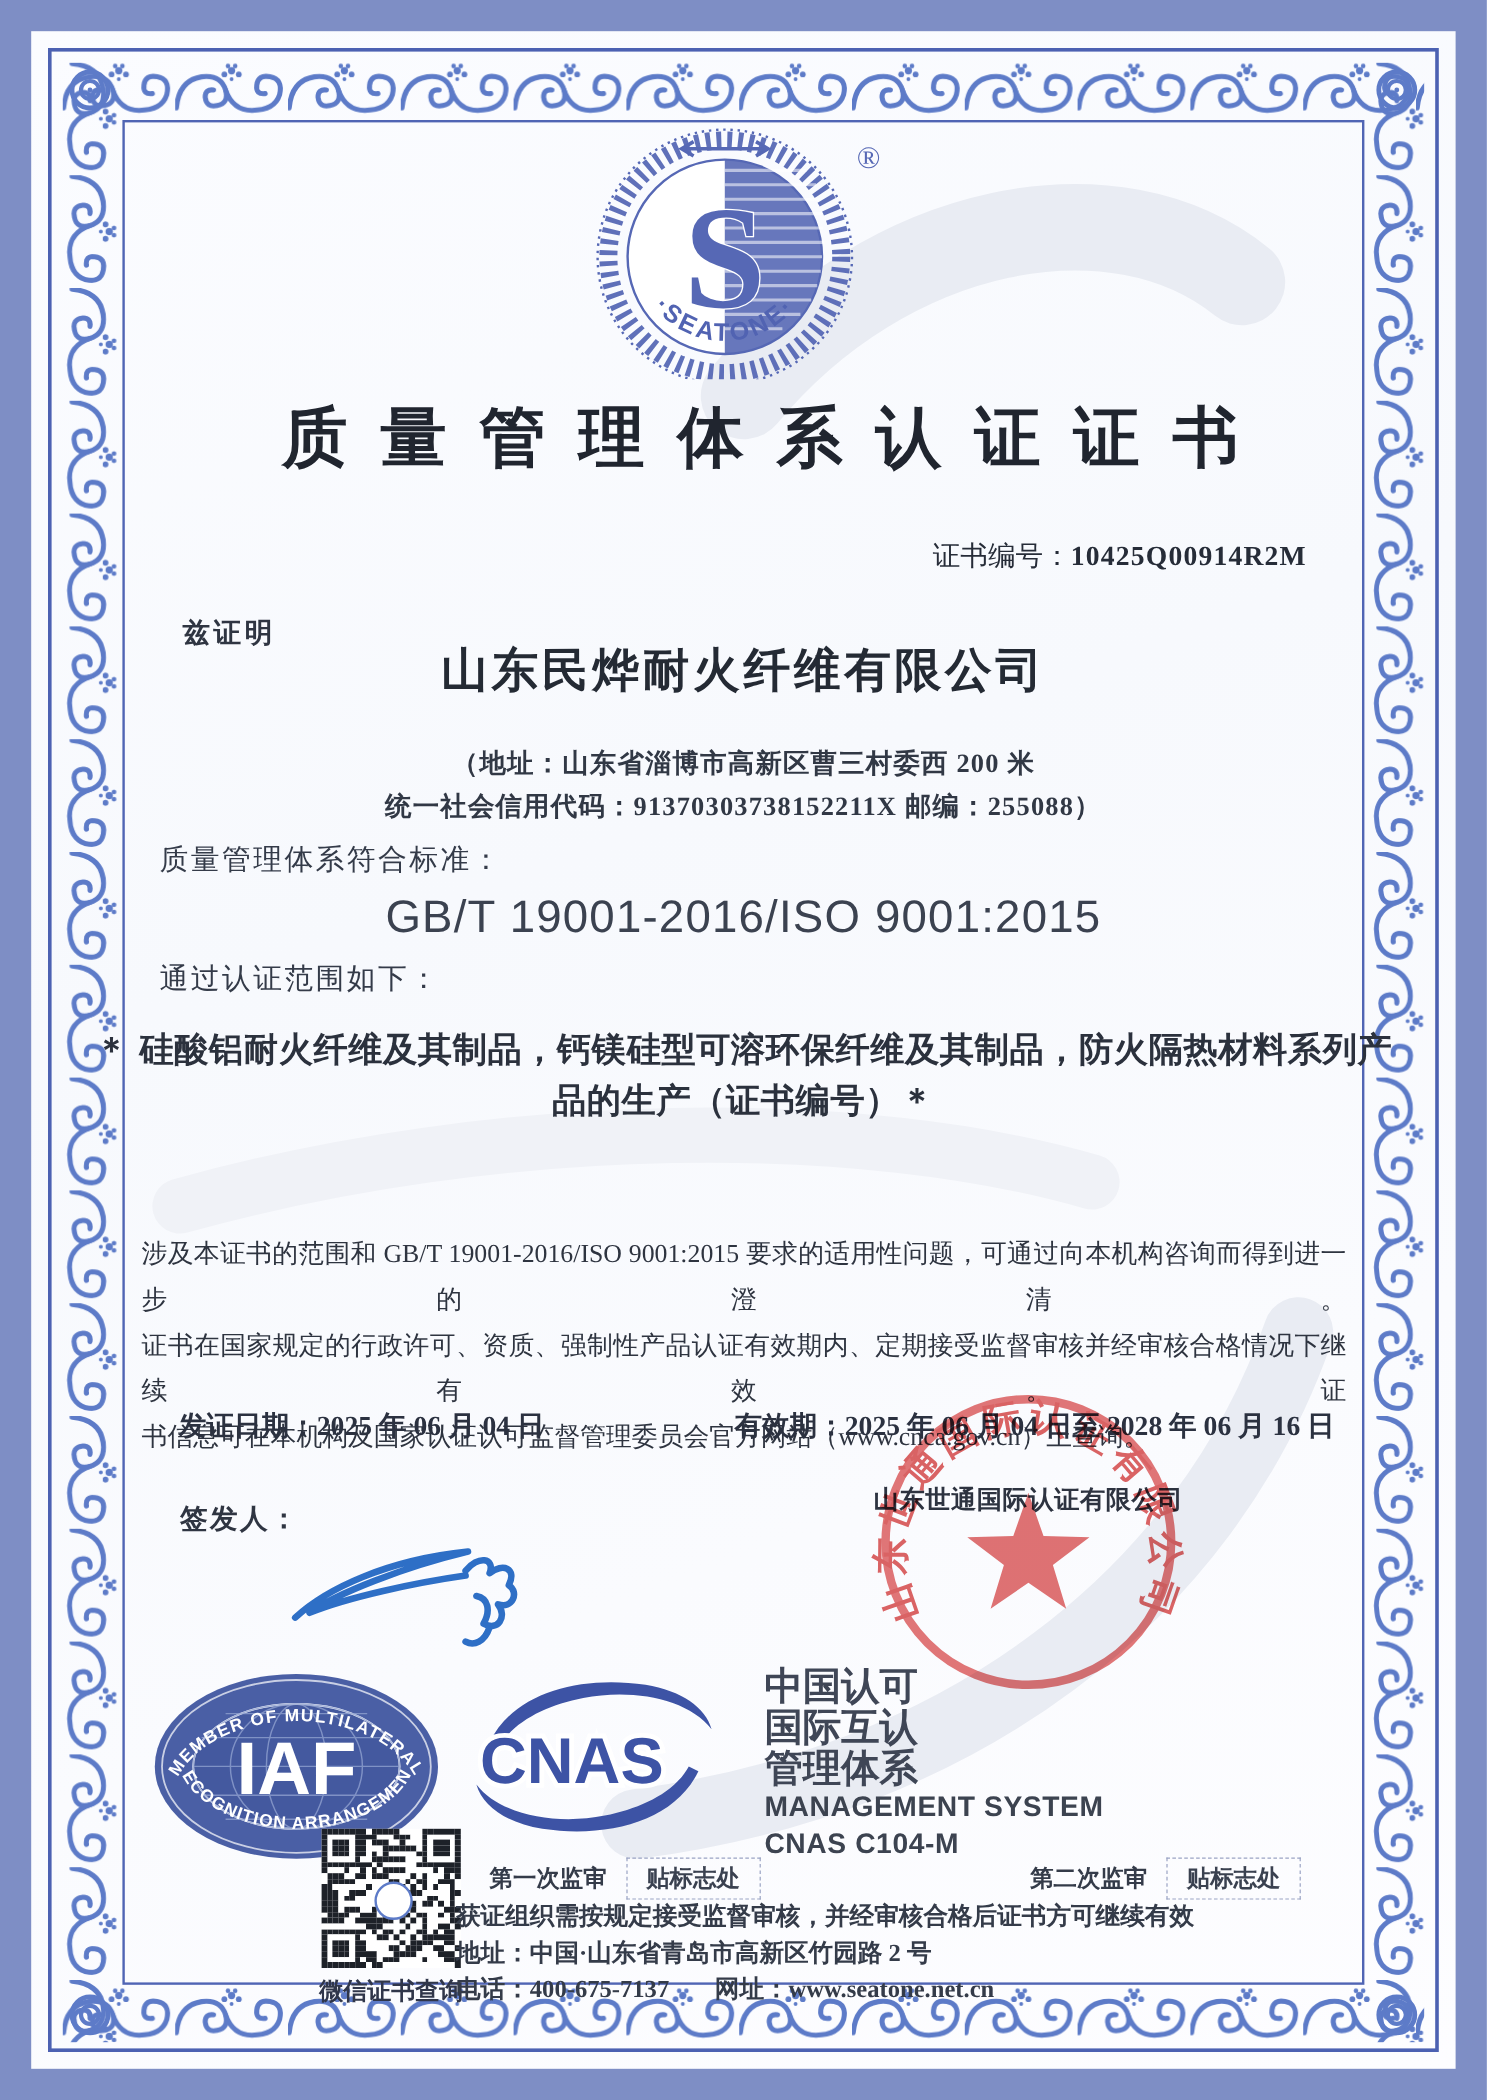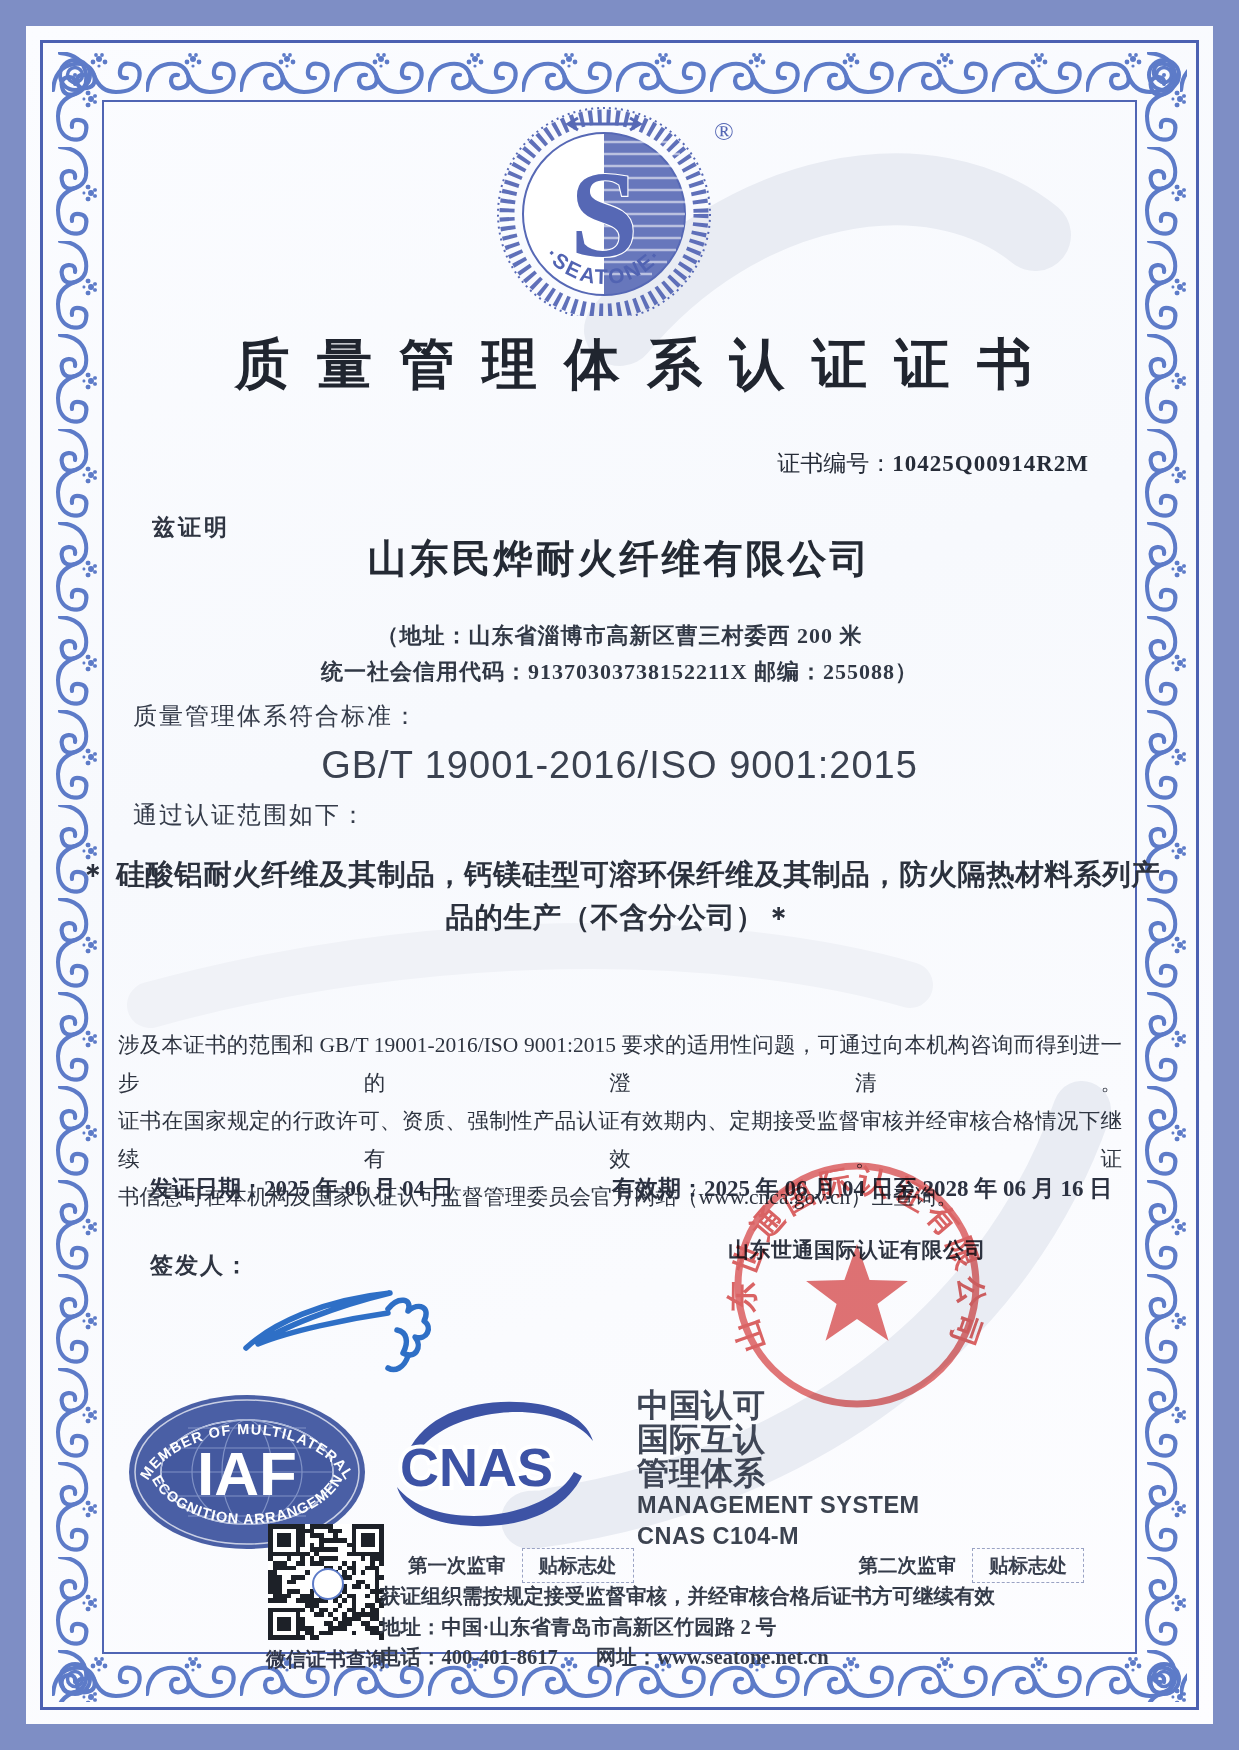--- a/index.html
+++ b/index.html
@@ -175,21 +175,21 @@
 
 <div class="abs certify">兹证明</div>
 <div class="abs center company sans">山东民烨耐火纤维有限公司</div>
 <div class="abs center addr addr1">（地址：山东省淄博市高新区曹三村委西 200 米</div>
 <div class="abs center addr addr2">统一社会信用代码：91370303738152211X 邮编：255088）</div>
 
 <div class="abs fieldlabel stdlabel sans">质量管理体系符合标准：</div>
 <div class="abs center stdvalue sans">GB/T 19001-2016/ISO 9001:2015</div>
 <div class="abs fieldlabel scopelabel sans">通过认证范围如下：</div>
 <div class="abs center scope scope1 sans">＊ 硅酸铝耐火纤维及其制品，钙镁硅型可溶环保纤维及其制品，防火隔热材料系列产</div>
-<div class="abs center scope scope2 sans">品的生产（不含分公司）＊</div>
+<div class="abs center scope scope2 sans">品的生产（证书编号）＊</div>
 
 <div class="abs notes">
   <div class="jline">涉及本证书的范围和 GB/T 19001-2016/ISO 9001:2015 要求的适用性问题，可通过向本机构咨询而得到进一步的澄清。</div>
   <div class="jline">证书在国家规定的行政许可、资质、强制性产品认证有效期内、定期接受监督审核并经审核合格情况下继续有效。证</div>
   <div>书信息可在本机构及国家认证认可监督管理委员会官方网站（www.cnca.gov.cn）上查询。</div>
 </div>
 
 <div class="abs dateline issue"><span>发证日期：</span><span>2025 年 06 月 04 日</span></div>
 <div class="abs dateline valid"><span>有效期：</span><span>2025 年 06 月 04 日至 2028 年 06 月 16 日</span></div>
 
@@ -885,14 +885,14 @@
 <div class="abs audit-row">
   <span>第一次监审</span>
   <span class="sticker-box">贴标志处</span>
   <span class="audit-gap"></span>
   <span>第二次监审</span>
   <span class="sticker-box">贴标志处</span>
 </div>
 <div class="abs footline fn1">获证组织需按规定接受监督审核，并经审核合格后证书方可继续有效</div>
 <div class="abs footline fn2">地址：中国·山东省青岛市高新区竹园路 2 号</div>
 <div class="abs footline fn3">
-  <span>电话：</span><span>400-401-8617</span><span class="gap"></span><span>网址：</span><span>www.seatone.net.cn</span>
+  <span>电话：</span><span>400-675-7137</span><span class="gap"></span><span>网址：</span><span>www.seatone.net.cn</span>
 </div>
 
 </body></html>

